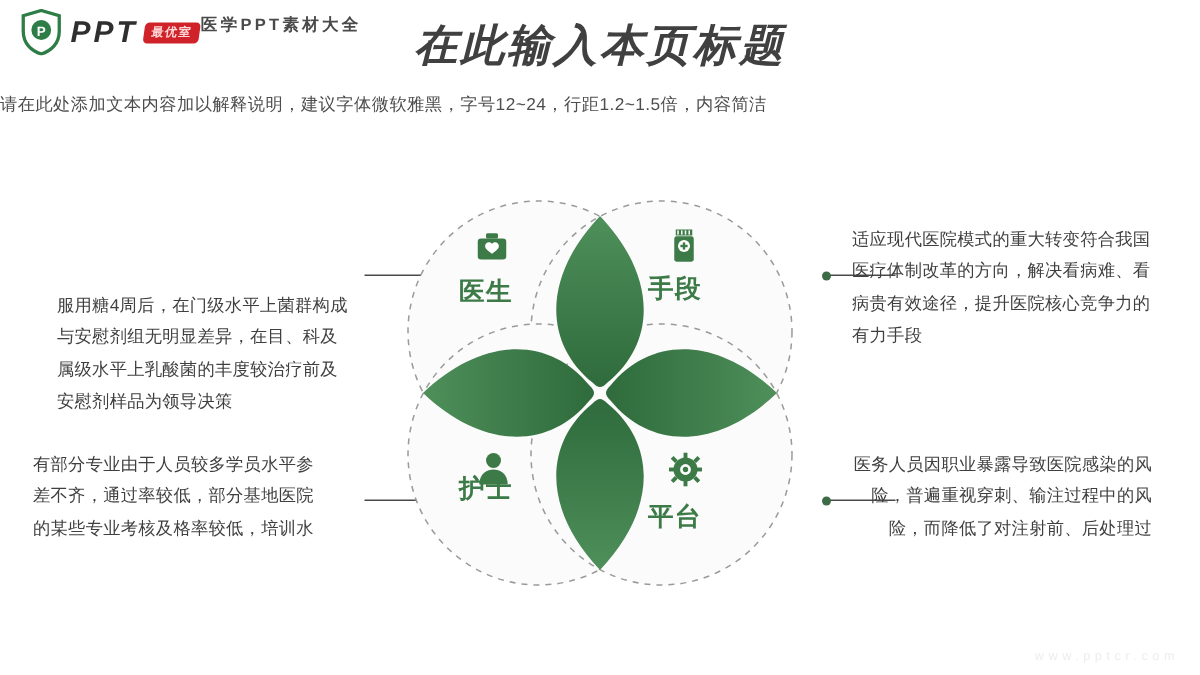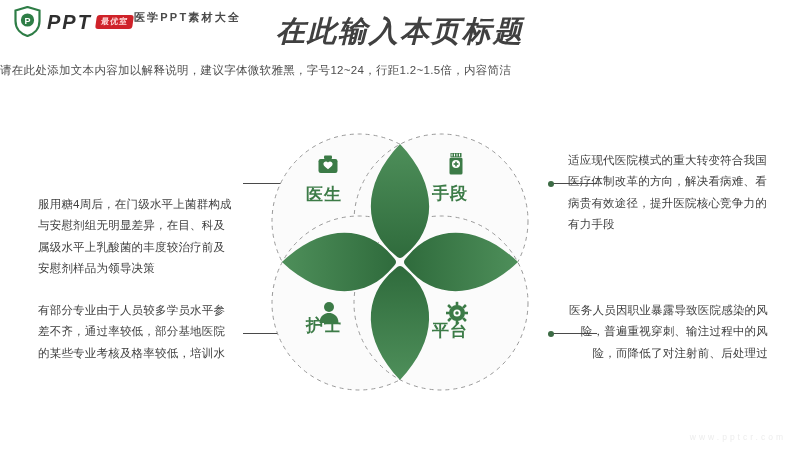--- a/index.html
+++ b/index.html
@@ -122,21 +122,21 @@
   .petal-icon svg { display: block; }
 
   
   #icon-doctor    { left: 55px;  top: 30px; }
   #label-doctor   { left: 44px;  top: 62px; text-align: center; }
   #icon-means     { left: 183px; top: 28px; }
   #label-means    { left: 170px; top: 62px; font-family: Liberation Mono, monospace; }
   #icon-nurse     { left: 56px;  top: 176px; }
   #label-nurse    { left: 44px;  top: 193px; }
   #icon-platform  { left: 184px; top: 177px; }
-  #label-platform { left: 170px; top: 198px; }
+  #label-platform { left: 170px; top: 212px; }
 
   
   .connector {
     position: absolute;
     height: 1px;
     background: #4a4a4a;
   }
   .connector .dot {
     position: absolute;
     top: -2.5px;
@@ -155,21 +155,21 @@
 
   
   .body-text {
     position: absolute;
     font-size: 11.5px;
     line-height: 1.85;
     color: #3f3f3f;
     letter-spacing: 0.2px;
   }
   #text-tl { left: 38px;  top: 150px; width: 196px; margin-top: 44px; }
-  #text-bl { left: 38px;  top: 300px; width: 196px; }
+  #text-bl { left: 22px;  top: 300px; width: 196px; }
   #text-tr { left: 568px; top: 150px; width: 200px; }
   #text-br { left: 568px; top: 300px; width: 200px; text-align: right; }
 
   
   #watermark {
     position: absolute;
     right: 14px;
     bottom: 8px;
     font-size: 8.5px;
     color: #ededed;

